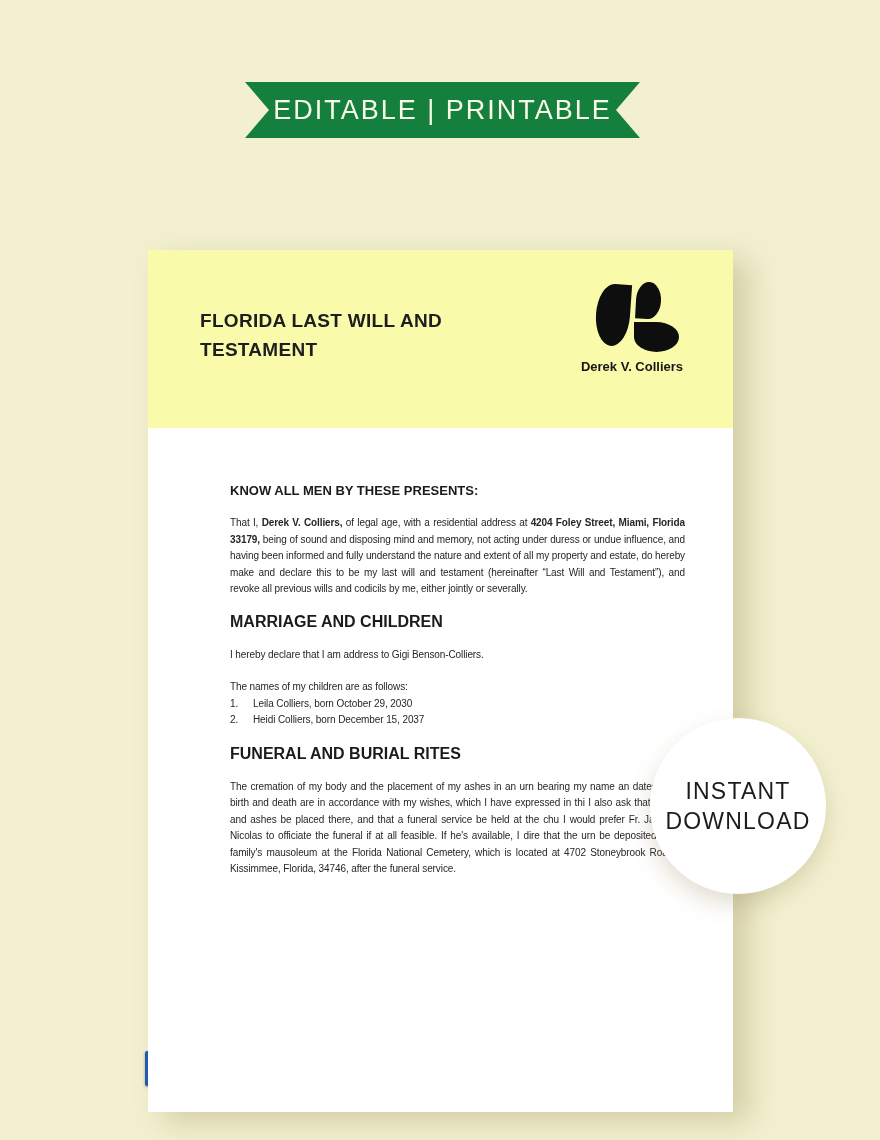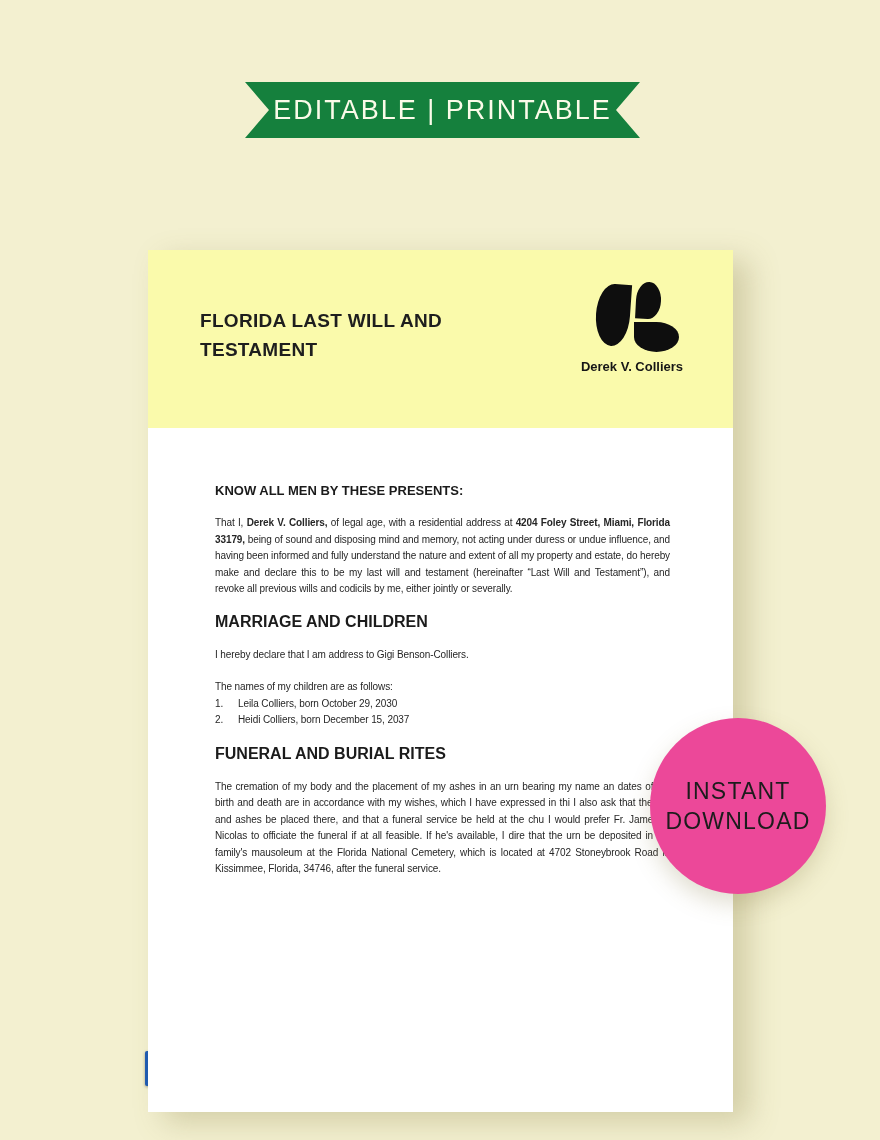--- a/index.html
+++ b/index.html
@@ -75,21 +75,21 @@
   }
   .brand-name {
     margin-top: 7px;
     font-size: 13px;
     font-weight: 700;
     color: #161616;
   }
 
   .doc-body {
     position: absolute;
-    left: 67px; top: 233px;
+    left: 82px; top: 233px;
     width: 455px;
     color: #262626;
     font-size: 10px;
     letter-spacing: -0.1px;
     line-height: 16.4px;
   }
   .h-know {
     font-size: 13px; font-weight: 700; letter-spacing: 0;
     color: #1b1b1b;
     margin: 0 0 16px;
@@ -106,21 +106,21 @@
   .child-row { display: flex; }
   .child-num { width: 23px; flex: none; }
   .h-funeral { margin-top: 18px; margin-bottom: 16px; }
 
   
   .badge {
     position: absolute;
     left: 650px; top: 718px;
     width: 176px; height: 176px;
     border-radius: 50%;
-    background: #ec4899;
+    background: #ffffff;
     box-shadow: 0 10px 22px rgba(136,125,70,0.25);
     display: flex; flex-direction: column; align-items: center; justify-content: center;
     z-index: 5;
     color: #1c1c1c;
     font-size: 23px;
     letter-spacing: 1.2px;
     line-height: 30px;
   }
 
   

